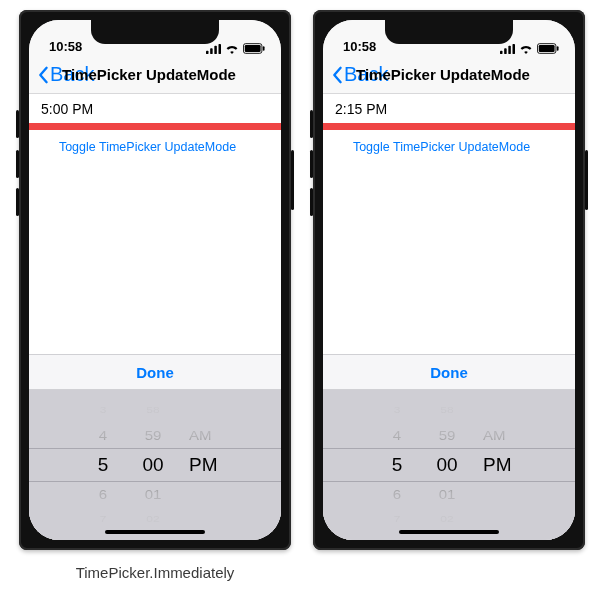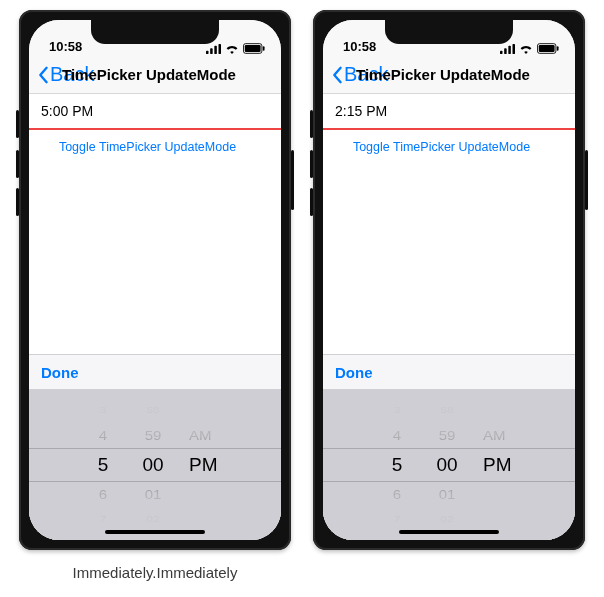--- a/index.html
+++ b/index.html
@@ -26,21 +26,21 @@
   .caption {
     margin-top: 14px;
     font-size: 15px;
     color: #3a3a3a;
   }
   
   .phone {
     width: 272px;
     height: 540px;
     background: #111;
-    border-radius: 13px;
+    border-radius: 8px;
     padding: 10px;
     position: relative;
     box-shadow: inset 0 0 0 2px #2b2b2b, 0 2px 4px rgba(0,0,0,.25);
   }
   .phone::before, .phone::after {
     content: "";
     position: absolute;
     background: #0d0d0d;
     border-radius: 3px;
   }
@@ -126,42 +126,42 @@
   }
   
   .content {
     flex: 1;
     background: #fff;
     display: flex;
     flex-direction: column;
   }
   .time-row {
     height: 36px;
-    border-bottom: 2px solid #ef4444;
+    border-bottom: 7px solid #ef4444;
     display: flex;
     align-items: center;
     padding: 0 12px;
     font-size: 14px;
     background: #fff;
   }
   .toggle-link {
     text-align: center;
     color: #007aff;
     font-size: 12.5px;
     padding: 10px 15px 0 0;
   }
   
   .toolbar {
     height: 36px;
     background: #f6f6f8;
     border-top: 1px solid #d0d0d4;
     border-bottom: 1px solid #d0d0d4;
     display: flex;
     align-items: center;
-    justify-content: flex-start;
+    justify-content: center;
     padding: 0 12px;
   }
   .done-btn {
     color: #007aff;
     font-weight: 600;
     font-size: 15px;
   }
   .picker {
     height: 150px;
     background: #cfced4;
@@ -291,21 +291,21 @@
               <span class="fade1">&nbsp;</span>
               <span class="fade2">&nbsp;</span>
               <span class="fade3">&nbsp;</span>
             </div>
           </div>
         </div>
 
         <div class="home-indicator"></div>
       </div>
     </div>
-    <div class="caption">Immediately.Immediately</div>
+    <div class="caption">TimePicker.Immediately</div>
   </div>
 
   <div class="phone-wrap">
     <div class="phone">
       <div class="screen">
         <div class="notch"></div>
 
         <div class="status-bar">
           <span>10:58</span>
           <span class="status-icons">

